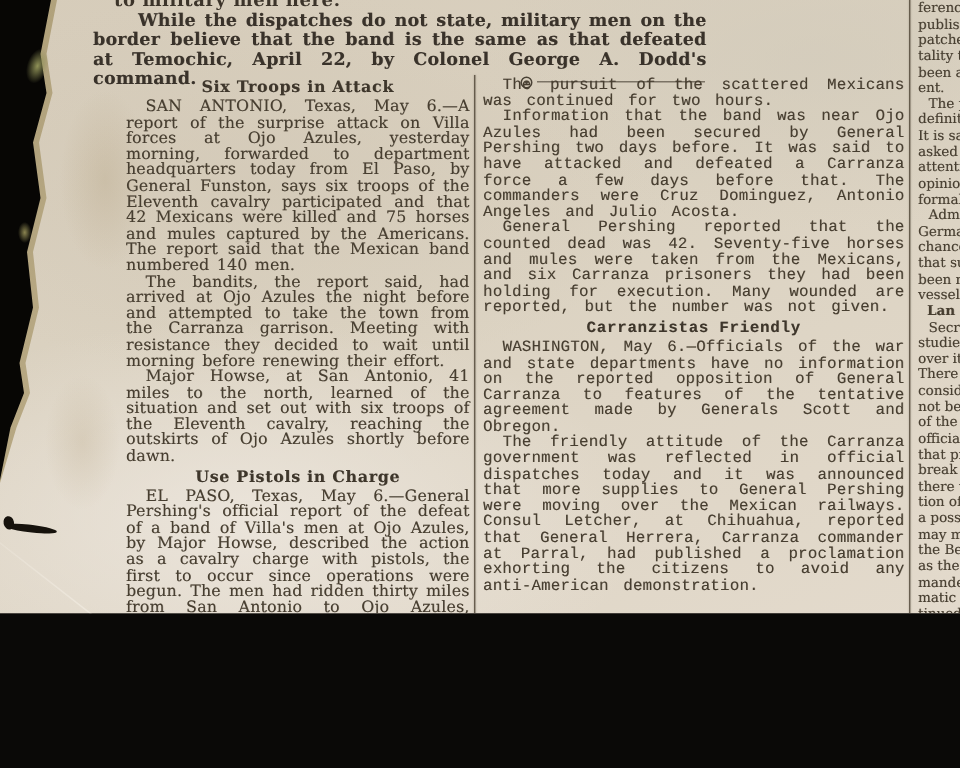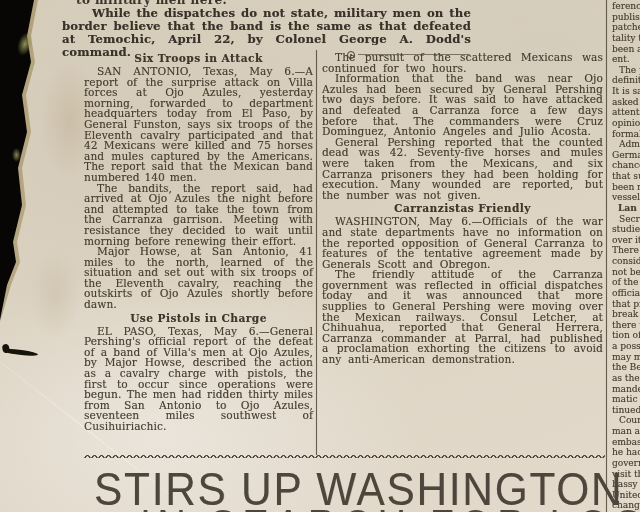--- a/index.html
+++ b/index.html
@@ -1,17 +1,17 @@
 <!DOCTYPE html>
 <html><head>
 <meta charset="utf-8">
 <style>
   html,body { margin:0; padding:0; background:#0a0907; }
   .page {
-    position:relative; width:640px; height:512px; overflow:hidden;
+    position:relative; width:640px; height:409px; overflow:hidden;
     font-family:"DejaVu Serif", serif; color:#453c2f;
     background:
       radial-gradient(60% 45% at 28% 30%, rgba(208,198,180,0.55), rgba(0,0,0,0) 70%),
       radial-gradient(70% 55% at 25% 85%, rgba(238,232,224,0.8), rgba(0,0,0,0) 60%),
       radial-gradient(50% 40% at 85% 10%, rgba(209,202,186,0.6), rgba(0,0,0,0) 70%),
       linear-gradient(160deg, #d6ccba 0%, #dbd2c1 45%, #e3dacc 100%);
   }
   .stain { position:absolute; border-radius:50%; pointer-events:none; }
 
   
@@ -57,21 +57,21 @@
     background:#4a4236; border-radius:50%;
   }
   .orn-line {
     display:inline-block; vertical-align:middle; width:112px; height:1px;
     background:rgba(74,66,54,.65); margin-left:3px;
   }
 
   
   .col { position:absolute; text-align:justify; }
   .col-left  { left:84px;  top:50px; width:229px; }
-  .col-mid   { left:322px; top:52px; width:281px; }
+  .col-mid   { left:322px; top:52px; width:281px;font-family:Liberation Mono, monospace; }
   .para {
     font-size:10.5px; line-height:10.6px; text-indent:13px;
     letter-spacing:.15px; word-spacing:1.4px; color:#473e30;
     text-shadow:.3px .3px .35px rgba(66,57,46,.4);
   }
   .col-mid .para { word-spacing:3.2px; }
   .subhead {
     text-align:center; font-weight:bold; font-size:10.5px; line-height:11px;
     margin:3px 0 2px 0; color:#3e362b; letter-spacing:.5px; text-indent:0;
     text-shadow:.3px .3px .35px rgba(60,52,42,.4);

